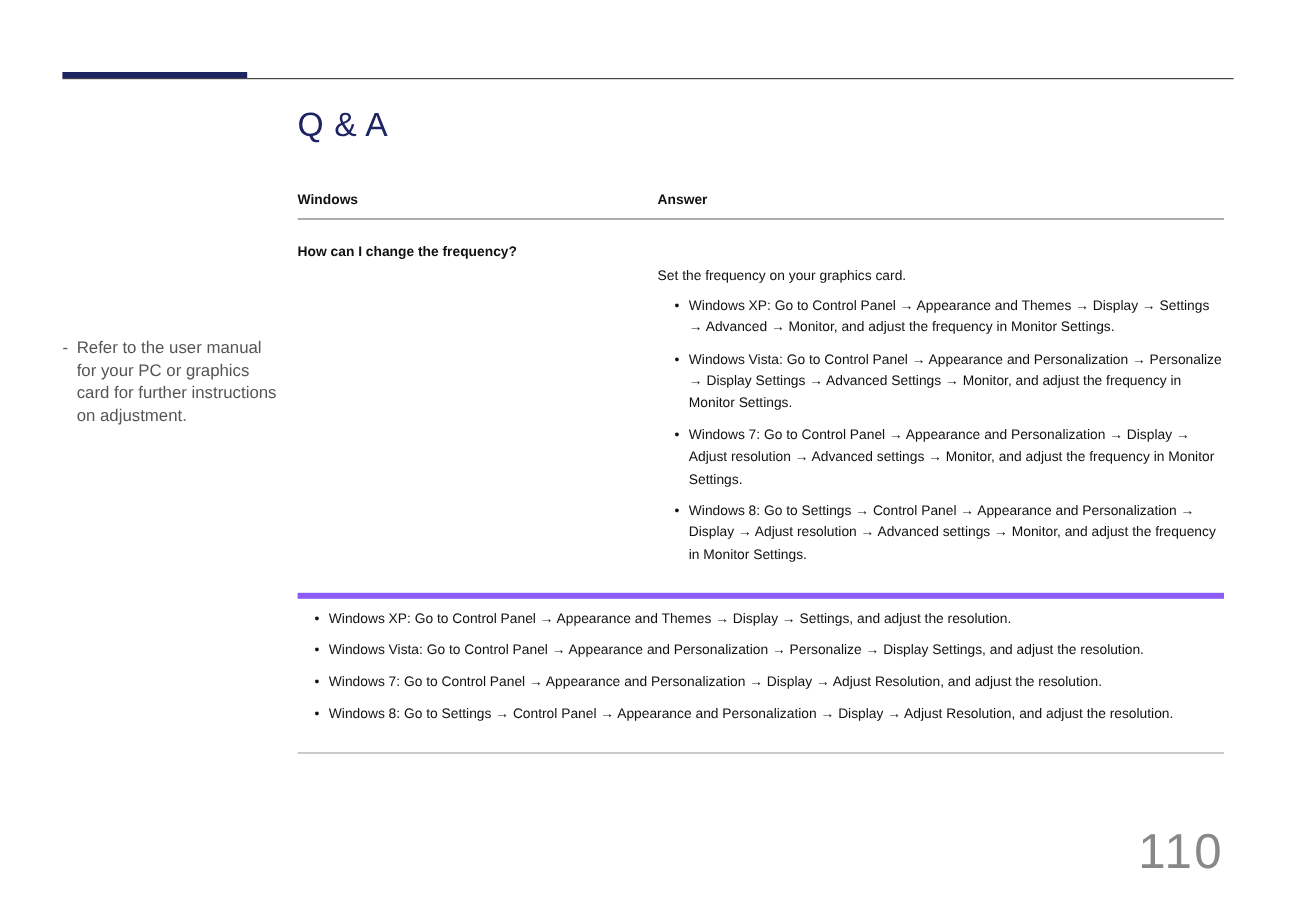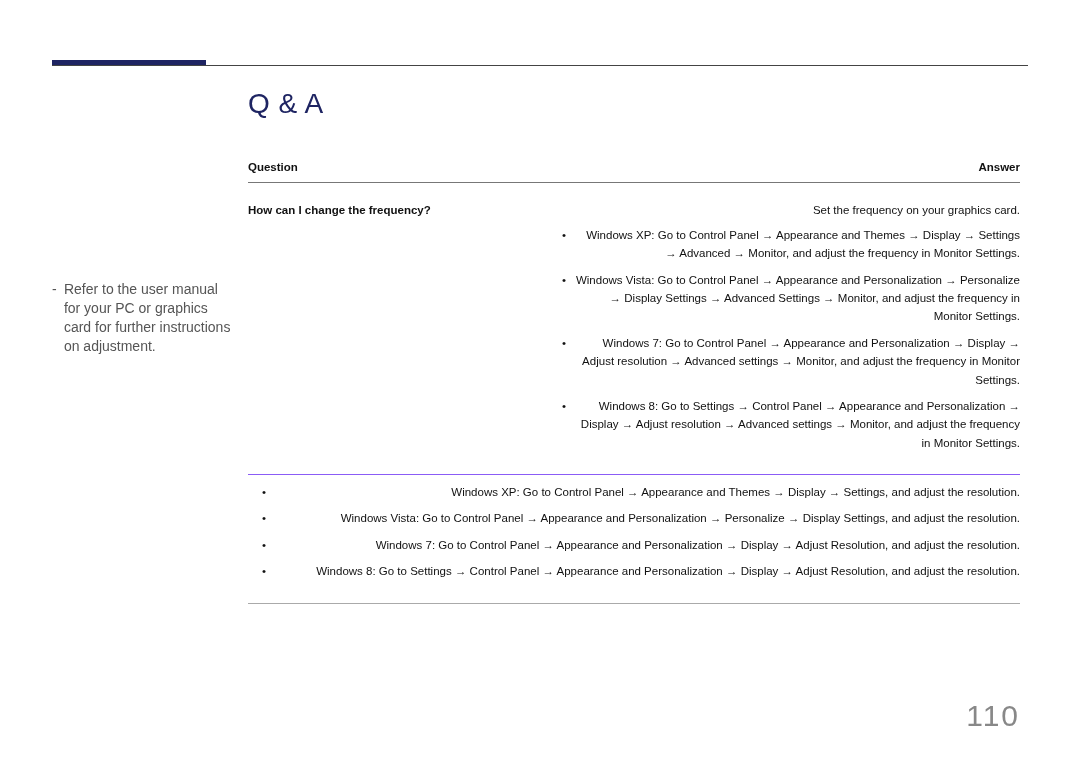--- a/index.html
+++ b/index.html
@@ -7,47 +7,47 @@
   .page { position: relative; width: 1080px; height: 763px; padding: 60px 50px 40px 50px; }
   .topbar { position: absolute; top: 60px; left: 52px; width: 154px; height: 5px; background: #1e2462; }
   .hr-top { position: absolute; top: 65px; left: 52px; right: 52px; border-top: 1px solid #444; }
   .title { position: absolute; top: 88px; left: 248px; font-size: 28px; color: #1e2462; letter-spacing: 0.5px; }
   .sidenote-wrap { position: absolute; top: 280px; left: 52px; width: 180px; font-size: 14px; color: #555; line-height: 1.35; }
   .sidenote-wrap .dash { display: inline-block; width: 8px; vertical-align: top; }
   .sidenote-wrap .txt { display: inline-block; width: 168px; vertical-align: top; }
   .qa-wrap { position: absolute; top: 158px; left: 248px; right: 60px; font-size: 11.5px; line-height: 1.6; color: #111; }
   .qa-head { display: flex; border-bottom: 1px solid #777; padding-bottom: 6px; margin-bottom: 10px; }
   .q-col { width: 300px; flex: 0 0 300px; padding-right: 18px; }
-  .a-col { flex: 1 1 auto; text-align: right; }
-  .row { display: flex; border-bottom: 1px solid #8b5cf6; padding: 8px 0 14px 0; }
+  .a-col { flex: 1 1 auto; }
+  .row { display: flex; border-bottom: 5px solid #8b5cf6; padding: 8px 0 14px 0; }
   .row:last-child { border-bottom: 1px solid #aaa; }
-  .a-col p.intro { margin-bottom: 6px; }
+  .a-col p.intro { margin-bottom: 6px; margin-top: 20px; }
   .a-col ul { list-style: none; padding-left: 14px; }
   .a-col ul li { position: relative; padding-left: 12px; margin-bottom: 8px; }
   .a-col ul li::before { content: "•"; position: absolute; left: 0; top: 0; }
   .bold { font-weight: 600; }
-  .pagenum { position: absolute; right: 60px; bottom: 30px; font-size: 30px; color: #888; letter-spacing: 2px; font-weight: 300; }
+  .pagenum { position: absolute; right: 60px; bottom: 30px; font-size: 41px; color: #888; letter-spacing: 2px; font-weight: 300; }
 </style>
 </head>
 <body>
 
 <div class="page">
   <div class="topbar"></div>
   <div class="hr-top"></div>
 
   <div class="title">Q &amp; A</div>
 
   <div class="sidenote-wrap">
     <span class="dash">-</span>
     <span class="txt">Refer to the user manual for your PC or graphics card for further instructions on adjustment.</span>
   </div>
 
   <div class="qa-wrap">
     <div class="qa-head">
-      <div class="q-col bold">Question</div>
+      <div class="q-col bold">Windows</div>
       <div class="a-col bold">Answer</div>
     </div>
 
     <div class="row">
       <div class="q-col bold">How can I change the frequency?</div>
       <div class="a-col">
         <p class="intro">Set the frequency on your graphics card.</p>
         <ul>
           <li>Windows XP: Go to Control Panel → Appearance and Themes → Display → Settings → Advanced → Monitor, and adjust the frequency in Monitor Settings.</li>
           <li>Windows Vista: Go to Control Panel → Appearance and Personalization → Personalize → Display Settings → Advanced Settings → Monitor, and adjust the frequency in Monitor Settings.</li>

